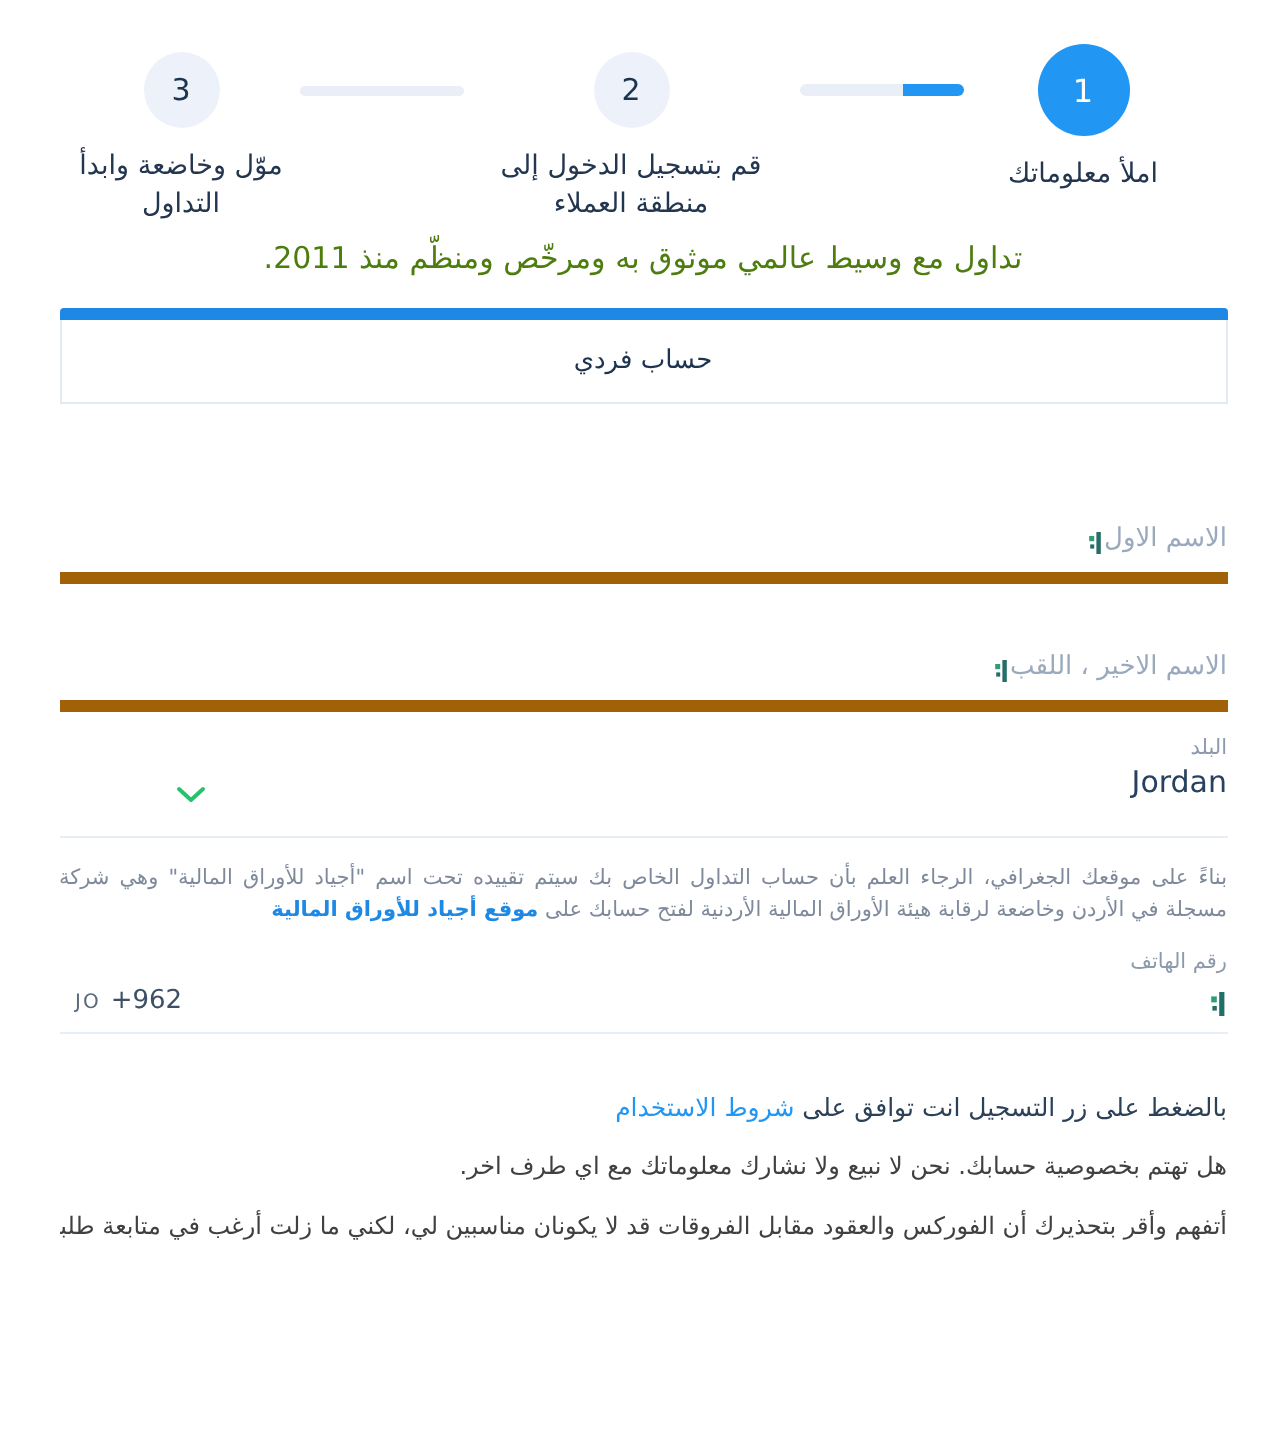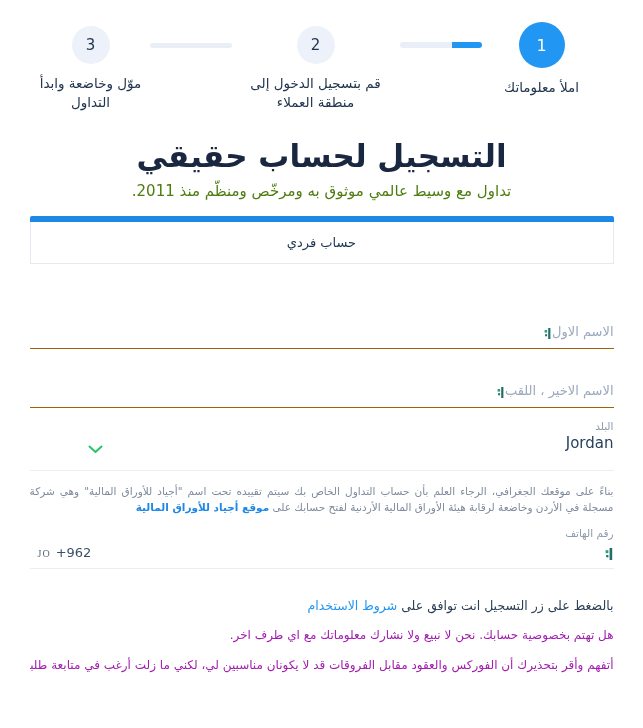--- a/index.html
+++ b/index.html
@@ -50,21 +50,21 @@
   .tab-box{
     border:1px solid #e4eaf1;border-top:none;background:#ffffff;
     height:41px;display:flex;align-items:center;justify-content:center;
     font-size:13px;color:#1d3450;cursor:pointer;
   }
 
   
   .form{margin-top:26px;}
   .input-row{
     height:49px;display:flex;align-items:flex-end;justify-content:flex-start;
-    padding-bottom:9px;border-bottom:1px solid #a16207;cursor:text;
+    padding-bottom:9px;border-bottom:6px solid #a16207;cursor:text;
   }
   .placeholder{font-size:13px;color:#9aa9bc;}
   .req-ico{display:inline-flex;margin-right:1px;margin-left:2px;transform:translateY(1px);}
 
   .country-row{position:relative;border-bottom:1px solid #e8eef6;padding:10px 0 18px 0;margin-top:2px;}
   .mini-label{font-size:10.5px;color:#8c9aab;display:block;text-align:right;}
   .country-value{font-size:15px;color:#27415e;display:block;text-align:right;margin-top:2px;cursor:pointer;}
   .chevron{position:absolute;left:58px;bottom:16px;cursor:pointer;line-height:0;}
 
   .notice{
@@ -72,26 +72,26 @@
     text-align:justify;text-align-last:right;
   }
   .notice .notice-link{color:#1e88e5;font-weight:700;text-decoration:none;cursor:pointer;}
 
   .phone-block{margin-top:12px;}
   .phone-row{
     display:flex;align-items:center;justify-content:space-between;
     border-bottom:1px solid #e8eef6;padding:4px 0 8px 0;margin-top:2px;cursor:text;
   }
   .phone-prefix{direction:ltr;color:#3c4f66;font-size:13px;display:inline-flex;align-items:baseline;gap:5px;margin-left:8px;}
-  .phone-prefix .cc{font-size:10px;color:#5b6b7d;letter-spacing:1px;font-family:Liberation Serif, serif;}
+  .phone-prefix .cc{font-size:10px;color:#5b6b7d;letter-spacing:1px;}
 
   
   .terms-line{margin-top:27px;font-size:12.5px;color:#2c4057;line-height:19px;white-space:nowrap;overflow:hidden;}
   .terms-line .terms-link{color:#2196f3;text-decoration:none;cursor:pointer;}
-  .gray-line{margin-top:11px;font-size:12px;color:#a21caf;line-height:19px;white-space:nowrap;overflow:hidden;}
+  .gray-line{margin-top:11px;font-size:12px;color:#404040;line-height:19px;white-space:nowrap;overflow:hidden;}
 </style>
 </head>
 <body>
 
 <div class="page">
 
   <div class="stepper">
     <div class="step step1">
       <div class="circle active">1</div>
       <div class="step-label">املأ معلوماتك</div>
@@ -101,21 +101,20 @@
       <div class="circle">2</div>
       <div class="step-label">قم بتسجيل الدخول إلى منطقة العملاء</div>
     </div>
     <div class="connector"></div>
     <div class="step step3">
       <div class="circle">3</div>
       <div class="step-label">موّل وخاضعة وابدأ التداول</div>
     </div>
   </div>
 
-  <h1 class="title">التسجيل لحساب حقيقي</h1>
   <div class="subtitle">تداول مع وسيط عالمي موثوق به ومرخّص ومنظّم منذ 2011.</div>
 
   <div class="tab-card">
     <div class="tab-topbar"></div>
     <div class="tab-box">
       <span>حساب فردي</span>
     </div>
   </div>
 
   <div class="form">

